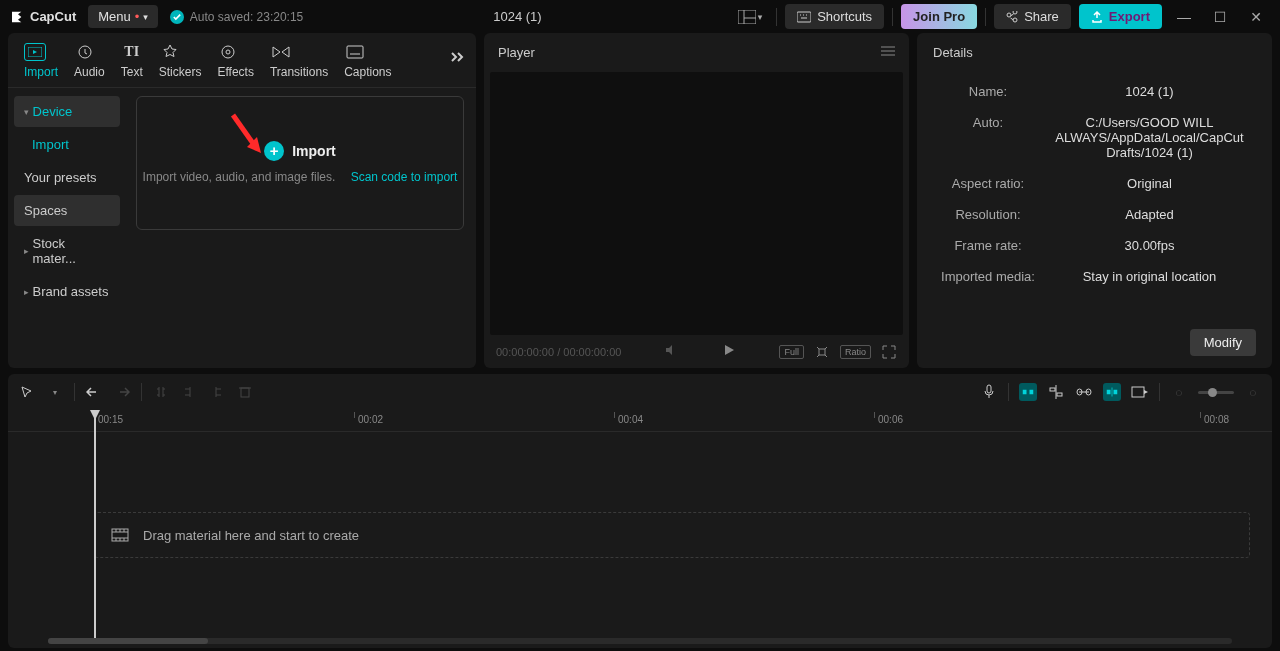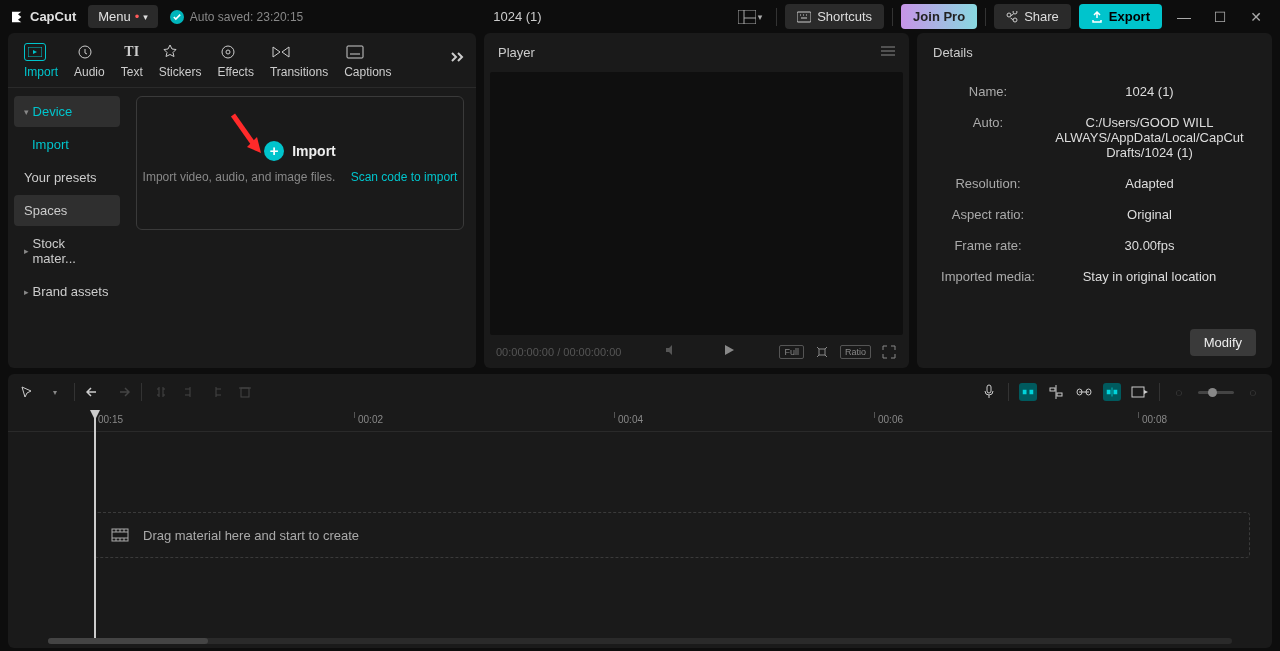--- a/index.html
+++ b/index.html
@@ -10,21 +10,21 @@
 .logo { display: flex; align-items: center; gap: 4px; font-weight: 600; font-size: 13px; }
 .logo-icon { width: 16px; height: 16px; }
 .menu-btn { background: #2a2a2a; color: #e0e0e0; border: none; padding: 4px 10px; border-radius: 4px; display: flex; align-items: center; gap: 4px; font-size: 13px; cursor: pointer; }
 .autosave { display: flex; align-items: center; gap: 6px; color: #888; font-size: 12px; }
 .check-icon { width: 14px; height: 14px; background: #00b5bb; border-radius: 50%; display: flex; align-items: center; justify-content: center; }
 .titlebar-center { flex: 1; text-align: center; font-size: 13px; color: #ccc; }
 .titlebar-right { display: flex; align-items: center; gap: 8px; }
 .layout-btn { background: transparent; border: none; color: #aaa; padding: 4px 6px; cursor: pointer; display: flex; align-items: center; }
 .pill-btn { background: #2a2a2a; color: #ddd; border: none; padding: 5px 12px; border-radius: 4px; display: flex; align-items: center; gap: 6px; font-size: 13px; cursor: pointer; }
 .join-pro { background: linear-gradient(90deg, #c794e8, #88d9e0); color: #222; font-weight: 600; text-align: right; }
-.export-btn { background: #00c4cc; color: #000000; font-weight: 600; }
+.export-btn { background: #00c4cc; color: #701a75; font-weight: 600; }
 .win-btn { background: transparent; border: none; color: #aaa; width: 28px; height: 28px; font-size: 14px; cursor: pointer; }
 
 
 .main { display: grid; grid-template-columns: 468px 425px 1fr; gap: 8px; padding: 0 8px; height: 335px; }
 .panel { background: #1a1a1a; border-radius: 6px; overflow: hidden; display: flex; flex-direction: column; }
 
 
 .media-tabs { display: flex; align-items: flex-end; padding: 6px 8px 0 8px; border-bottom: 1px solid #2a2a2a; position: relative; }
 .media-tab { display: flex; flex-direction: column; align-items: flex-start; gap: 4px; padding: 4px 8px 8px 8px; color: #ccc; cursor: pointer; font-size: 12px; }
 .media-tab.active { color: #00c4cc; }
@@ -304,26 +304,26 @@
     <div class="details-body">
       <div class="detail-row">
           <span class="detail-label">Name:</span>
           <span class="detail-value">1024 (1)</span>
         </div>
       <div class="detail-row">
           <span class="detail-label">Auto:</span>
           <span class="detail-value">C:/Users/GOOD WILL ALWAYS/AppData/Local/CapCut Drafts/1024 (1)</span>
         </div>
       <div class="detail-row">
+          <span class="detail-label">Aspect ratio:</span>
+          <span class="detail-value">Original</span>
+        </div>
+      <div class="detail-row">
           <span class="detail-label">Resolution:</span>
           <span class="detail-value">Adapted</span>
-        </div>
-      <div class="detail-row">
-          <span class="detail-label">Aspect ratio:</span>
-          <span class="detail-value">Original</span>
         </div>
       <div class="detail-row">
           <span class="detail-label">Frame rate:</span>
           <span class="detail-value">30.00fps</span>
         </div>
       <div class="detail-row">
           <span class="detail-label">Imported media:</span>
           <span class="detail-value">Stay in original location</span>
         </div>
     </div>
@@ -424,21 +424,21 @@
     <span class="tl-icon disabled">○</span>
   </div>
 </div>
 
 <div class="timeline">
   <div class="ruler">
     <span class="ruler-tick" style="left:90px">00:15</span>
     <span class="ruler-tick" style="left:350px">00:02</span>
     <span class="ruler-tick" style="left:610px">00:04</span>
     <span class="ruler-tick" style="left:870px">00:06</span>
-    <span class="ruler-tick" style="left:1134px">00:08</span>
+    <span class="ruler-tick" style="left:1196px">00:08</span>
   </div>
   <div class="playhead"></div>
   <div class="track-area">
     <div class="drop-zone">
       <svg width="18" height="14" viewBox="0 0 18 14">
           <rect x="1" y="1" width="16" height="12" fill="none" stroke="#aaa"></rect>
           <line x1="1" y1="4" x2="17" y2="4" stroke="#aaa"></line>
           <line x1="1" y1="10" x2="17" y2="10" stroke="#aaa"></line>
           <line x1="5" y1="1" x2="5" y2="4" stroke="#aaa"></line>
           <line x1="9" y1="1" x2="9" y2="4" stroke="#aaa"></line>

